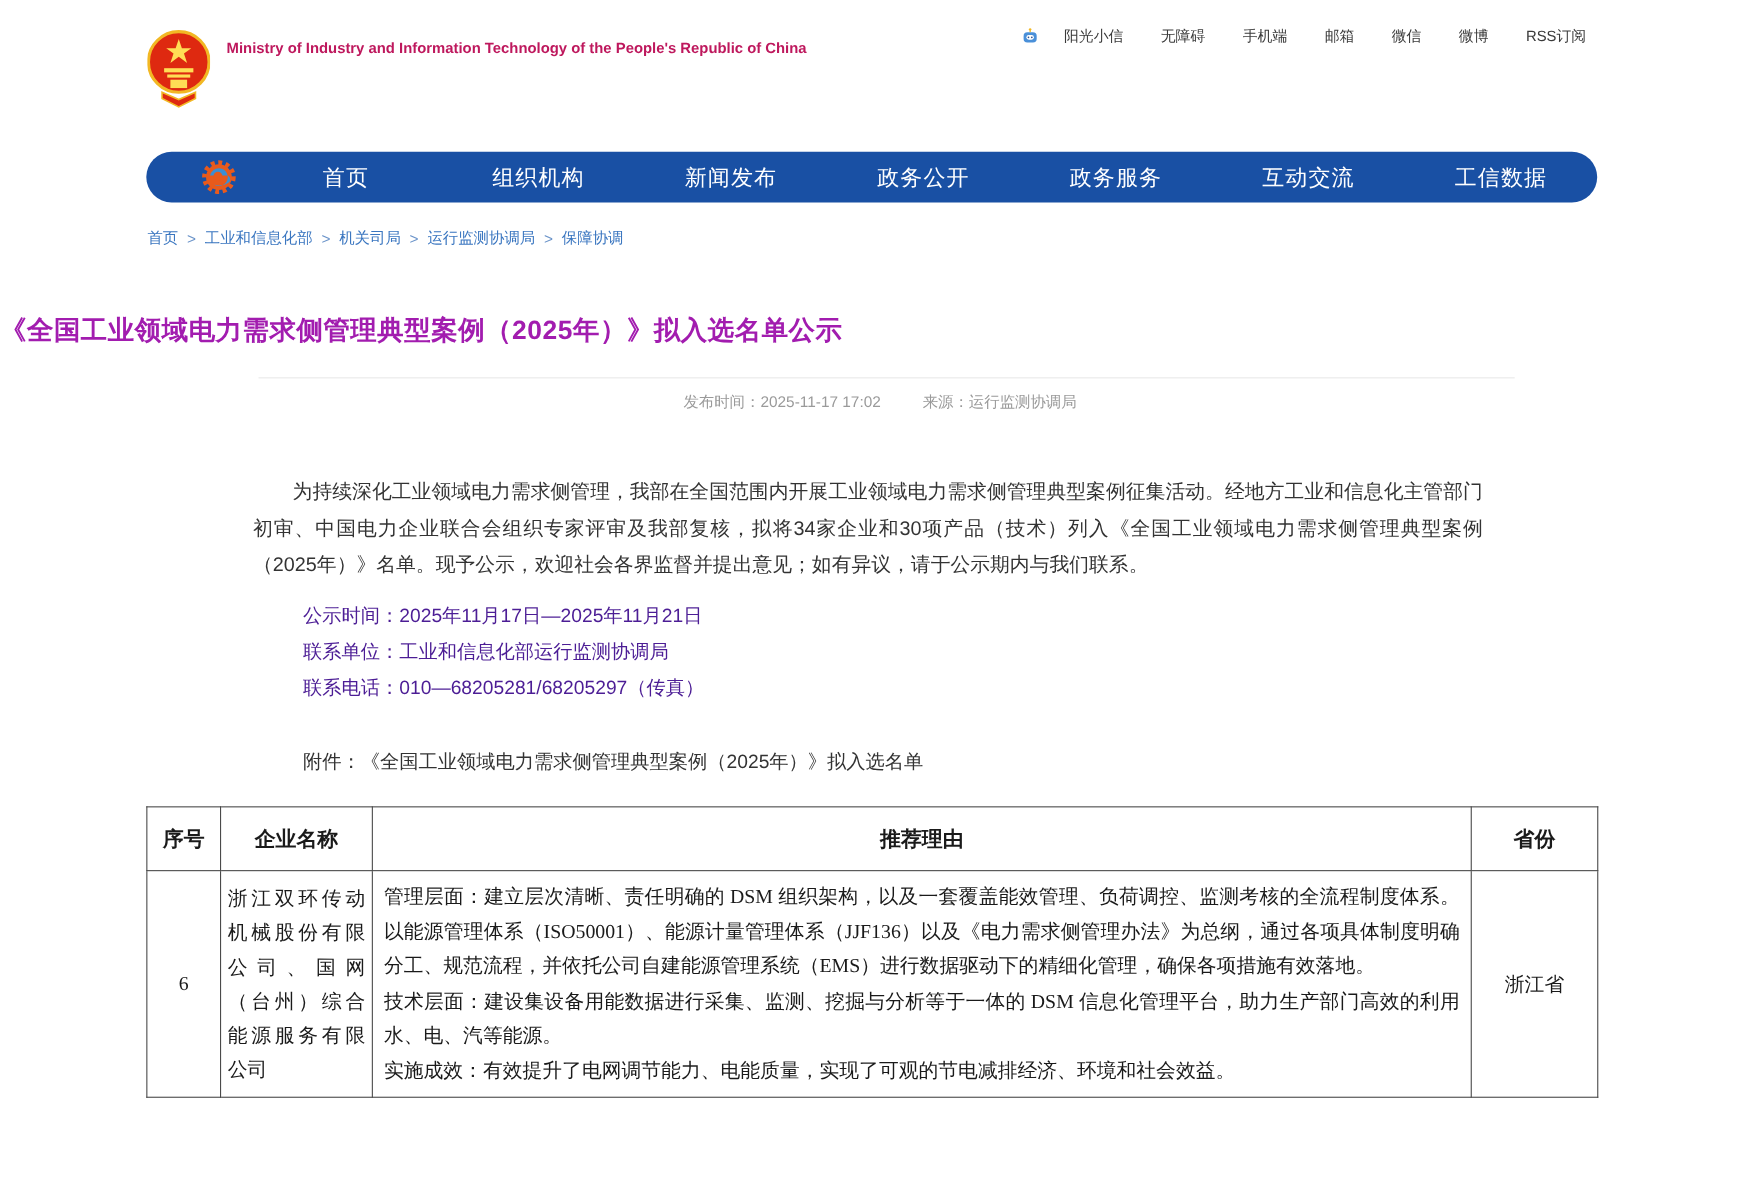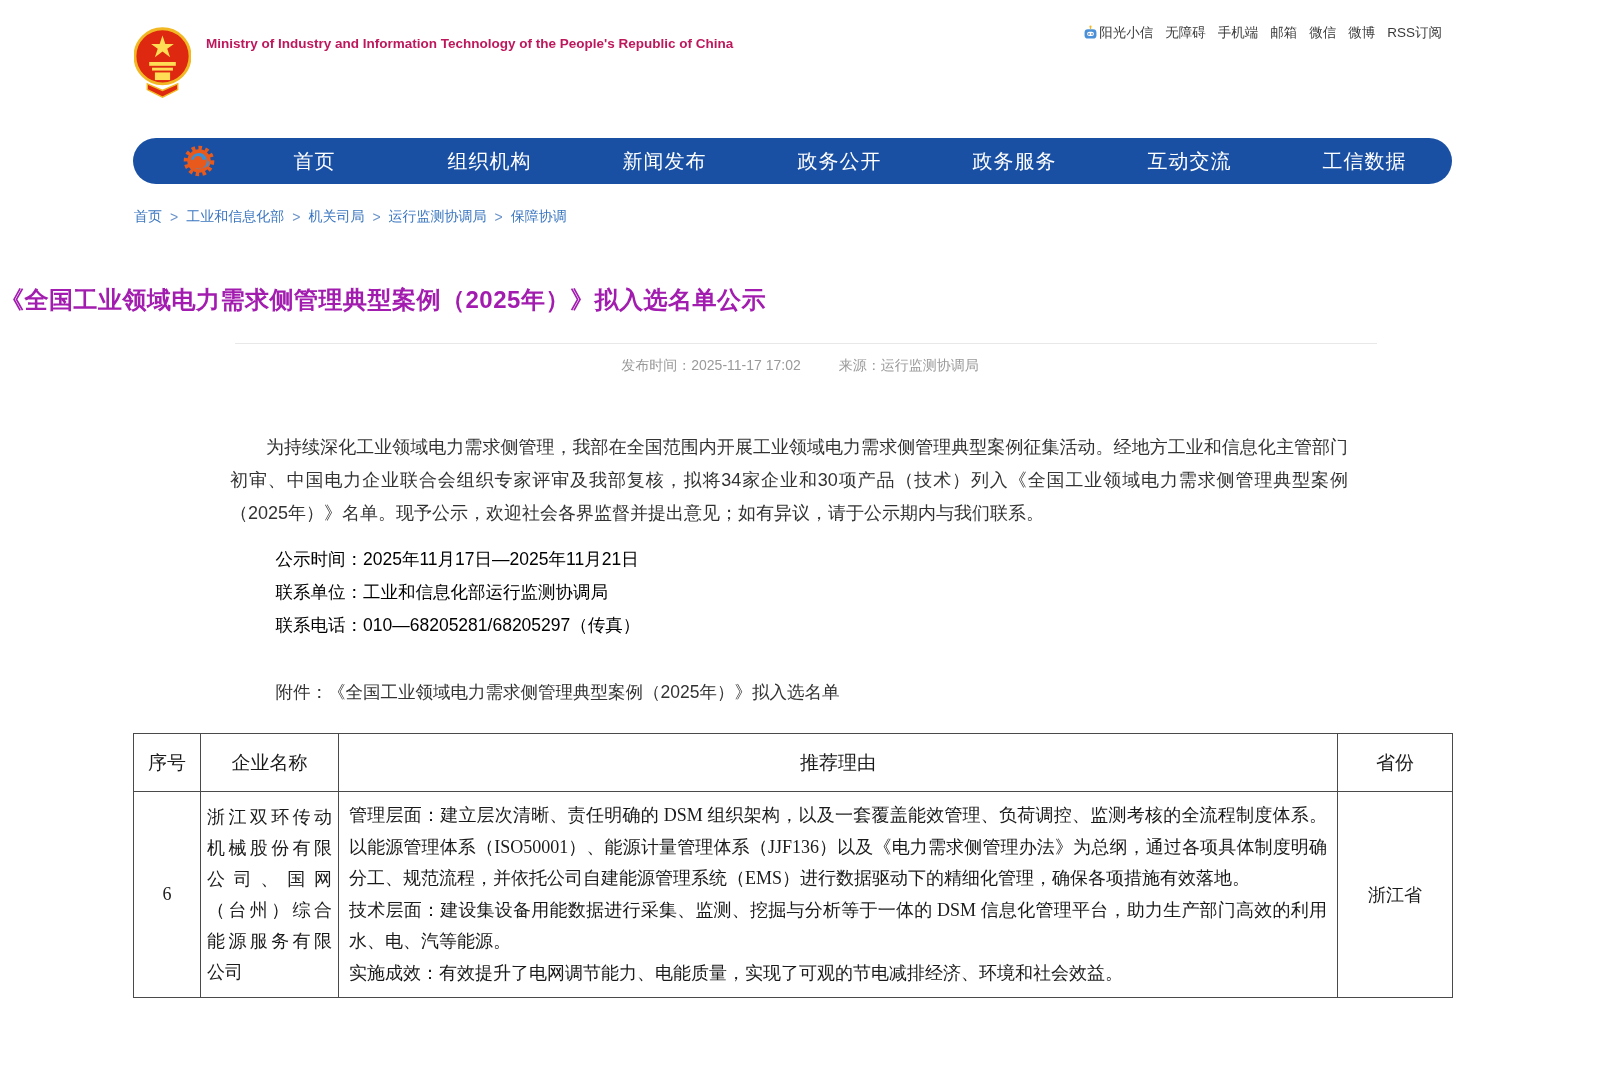--- a/index.html
+++ b/index.html
@@ -5,21 +5,21 @@
   * { margin:0; padding:0; box-sizing:border-box; }
   html,body { width:1600px; height:1089px; background:#ffffff; font-family:"Liberation Sans","DejaVu Sans",sans-serif; }
   .page { position:relative; width:1600px; height:1089px; background:#ffffff; overflow:hidden; }
 
   
   .emblem { position:absolute; left:134px; top:24px; width:57px; height:76px; }
   .site-title-block { position:absolute; left:206px; top:30px; width:620px; }
   .site-title { font-size:34px; font-weight:bold; color:#2766b4; letter-spacing:1.5px; white-space:nowrap; }
   .site-subtitle { margin-top:6px; font-size:13.5px; font-weight:bold; color:#be185d; white-space:nowrap; }
 
-  .quick-links { position:absolute; top:24px; right:158px; display:flex; align-items:center; gap:12px; font-size:13.5px; color:#3a3a3a; }
+  .quick-links { position:absolute; top:24px; right:158px; display:flex; align-items:center; gap:34px; font-size:13.5px; color:#3a3a3a; }
   .quick-links span.link { cursor:pointer; white-space:nowrap; }
   .robot-icon { width:17px; height:17px; display:inline-block; margin-right:-12px; }
 
   .search-bar { position:absolute; top:58px; left:1038px; width:406px; height:40px; }
   .search-input { position:absolute; left:0; top:0; width:364px; height:40px; border:1px solid #d6d6d6; padding:0 12px; font-size:15px; color:#333; outline:none; font-family:"Liberation Sans",sans-serif; }
   .search-input::placeholder { color:#a8a8a8; }
   .search-btn { position:absolute; right:0; top:0; width:40px; height:40px; background:#27509f; border:none; cursor:pointer; display:flex; align-items:center; justify-content:center; }
 
   
   .nav { position:absolute; top:138px; left:133px; width:1319px; height:46px; background:#1950a4; border-radius:26px; display:flex; align-items:center; padding-left:48px; }
@@ -31,28 +31,28 @@
   .breadcrumb .crumb { color:#3a76c0; cursor:pointer; }
   .breadcrumb .sep { color:#6a93c9; }
 
   
   .article-title { position:absolute; top:284px; left:0; width:1600px; text-align:left; font-size:24px; font-weight:bold; color:#a21caf; letter-spacing:0.5px; }
   .title-divider { position:absolute; top:343px; left:235px; width:1142px; height:0; border-top:1px solid #e8e8e8; }
   .article-meta { position:absolute; top:357px; left:0; width:1600px; text-align:center; font-size:14px; color:#9a9a9a; }
   .article-meta .gap { display:inline-block; width:38px; }
 
   .article-para { position:absolute; top:431px; left:230px; width:1118px; font-size:18px; color:#333333; line-height:33px; text-align:justify; text-indent:2em; }
-  .contact-block { position:absolute; top:543px; left:230px; width:1118px; font-size:17.5px; color:#000000; line-height:33px; }
+  .contact-block { position:absolute; top:543px; left:230px; width:1118px; font-size:17.5px; color:#4c1d95; line-height:33px; }
   .contact-block div { text-indent:2.6em; }
   .attachment-line { position:absolute; top:676px; left:230px; width:1118px; font-size:17.5px; color:#333333; line-height:33px; text-indent:2.6em; }
 
   
   .case-table { position:absolute; top:733px; left:133px; width:1319px; border-collapse:collapse; font-family:"Liberation Serif","DejaVu Serif",serif; color:#1a1a1a; table-layout:fixed; }
   .case-table th, .case-table td { border:1px solid #4a4a4a; }
-  .case-table th { height:58px; font-size:19px; font-weight:normal; text-align:center; vertical-align:middle; }
+  .case-table th { height:58px; font-size:19px; font-weight:bold; text-align:center; vertical-align:middle; }
   .col-idx { width:67px; }
   .col-company { width:138px; }
   .col-reason { width:999px; }
   .col-province { width:115px; }
   .cell-idx { text-align:center; vertical-align:middle; font-size:18px; }
   .cell-company { vertical-align:middle; font-size:18px; line-height:31px; padding:4px 6px; text-align:justify; }
   .cell-reason { vertical-align:middle; font-size:18px; line-height:31.5px; padding:8px 10px; text-align:justify; }
   .cell-reason p { text-align:justify; }
   .cell-province { text-align:center; vertical-align:middle; font-size:18px; }
 </style>

